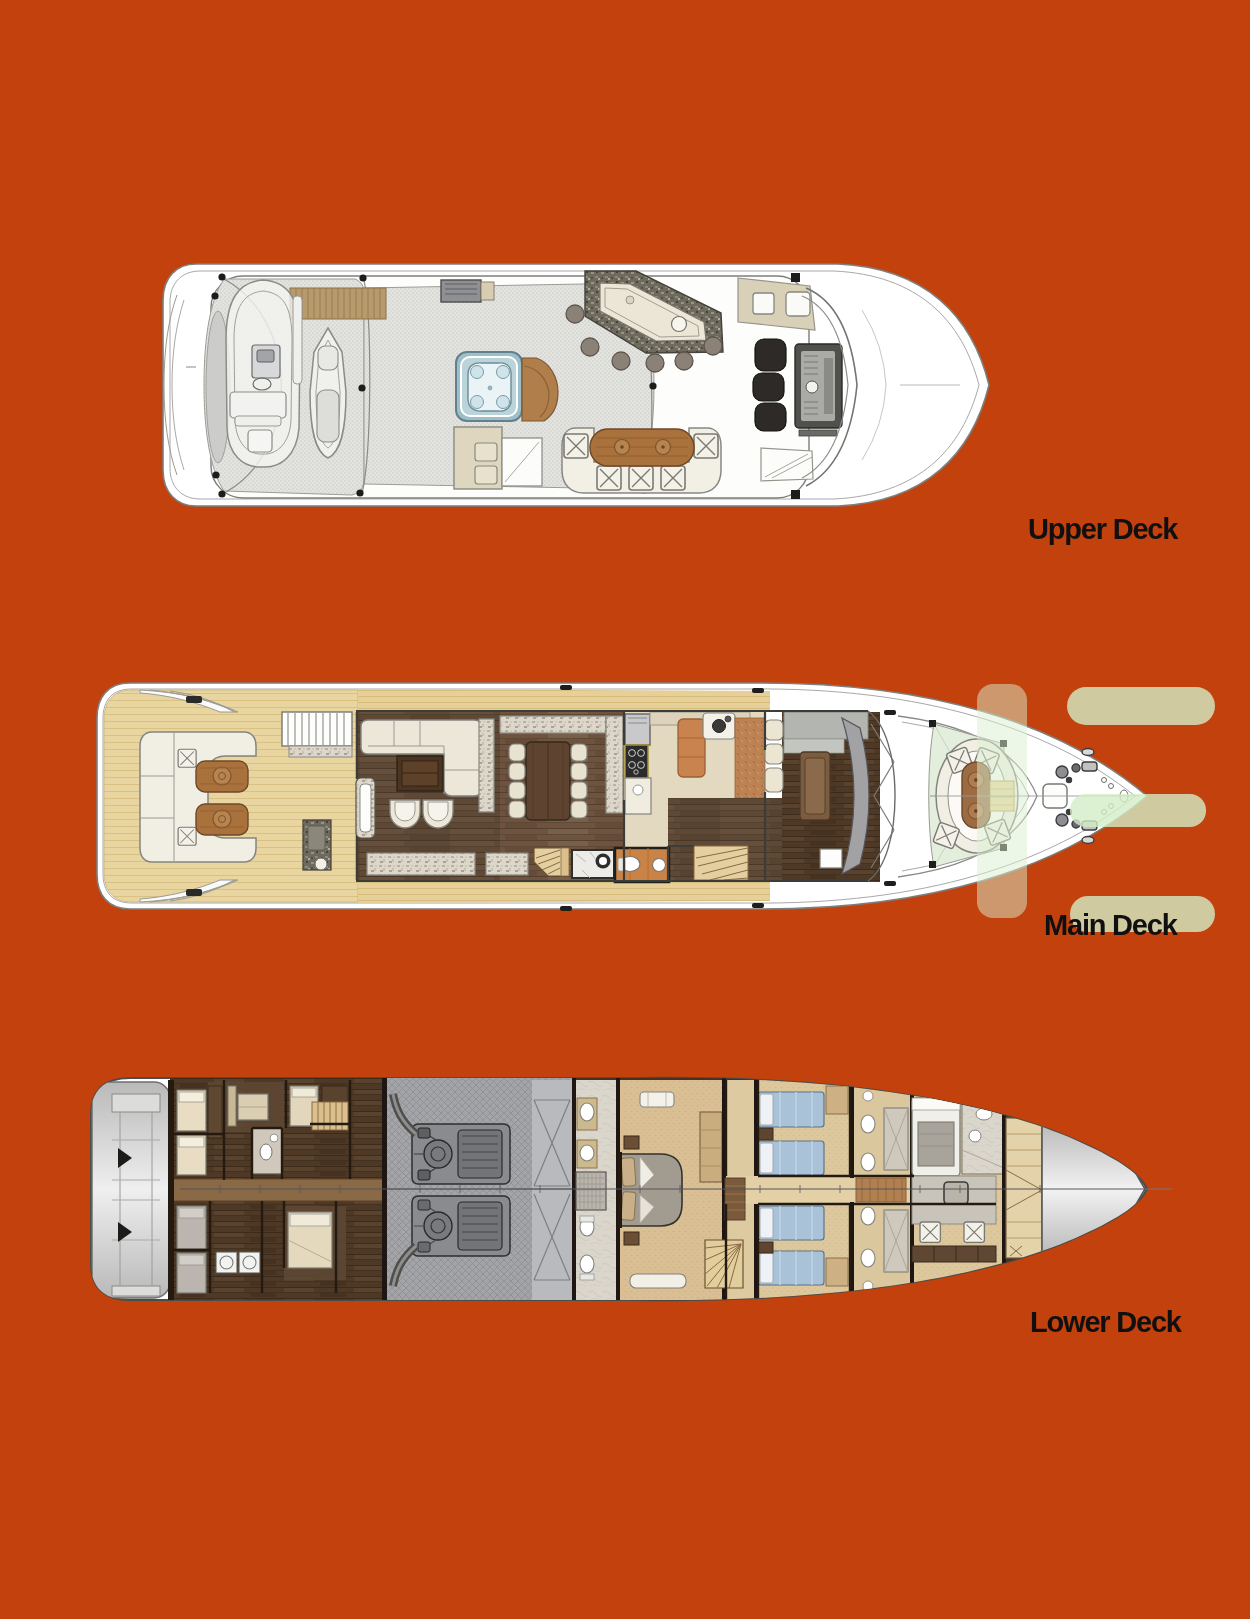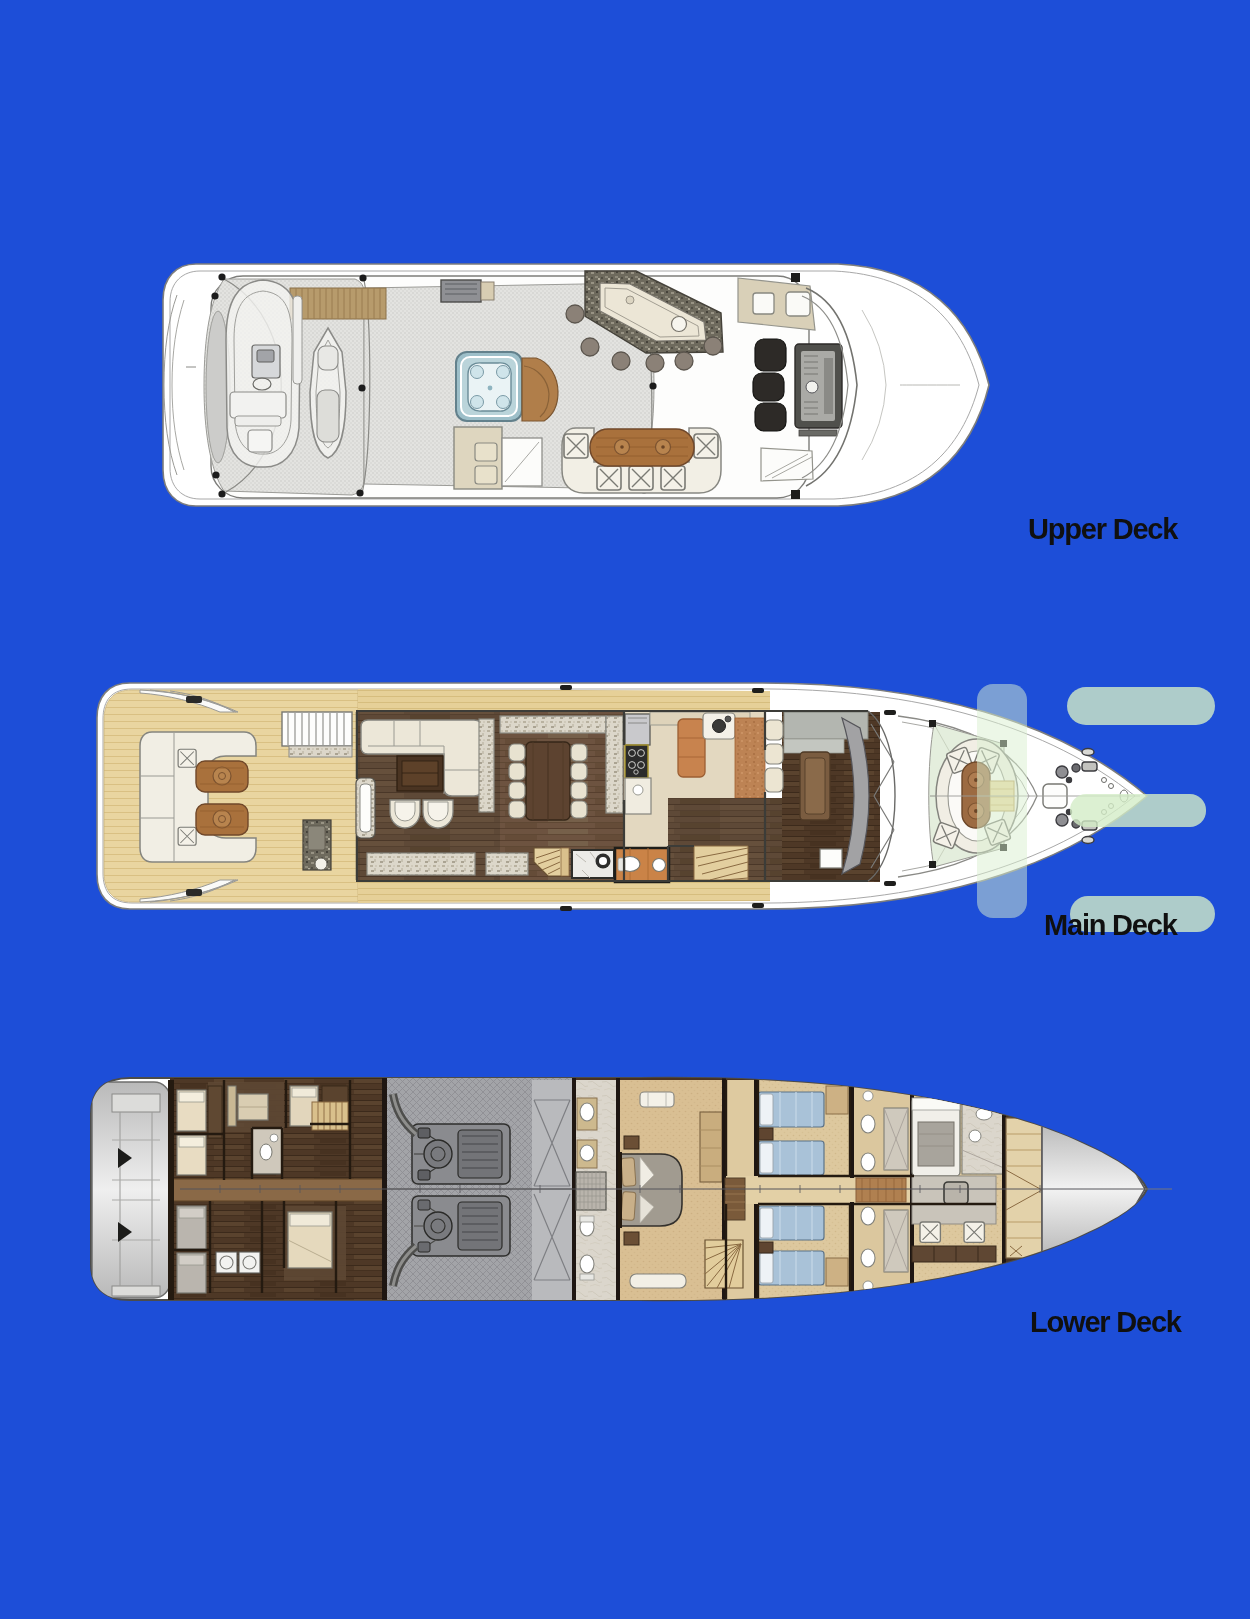--- a/index.html
+++ b/index.html
@@ -1,16 +1,16 @@
 <!DOCTYPE html>
 <html><head>
 <meta charset="utf-8">
 <style>
   html,body{margin:0;padding:0;background:#ffffff;}
-  .page{width:1250px;height:1619px;position:relative;background:#1d4ed8;font-family:"Liberation Sans", sans-serif;}
+  .page{width:1250px;height:1619px;position:relative;background:#c2410c;font-family:"Liberation Sans", sans-serif;}
   svg{position:absolute;left:0;top:0;}
   .lbl{font-family:"Liberation Sans", sans-serif;font-weight:bold;fill:#101010;}
 </style>
 </head>
 <body>
 <div class="page">
 <svg width="1250" height="1619" viewBox="0 0 1250 1619">
 <defs>
   <pattern id="teak" width="9" height="7" patternUnits="userSpaceOnUse">
     <rect width="9" height="7" fill="#e9d5a0"></rect>

